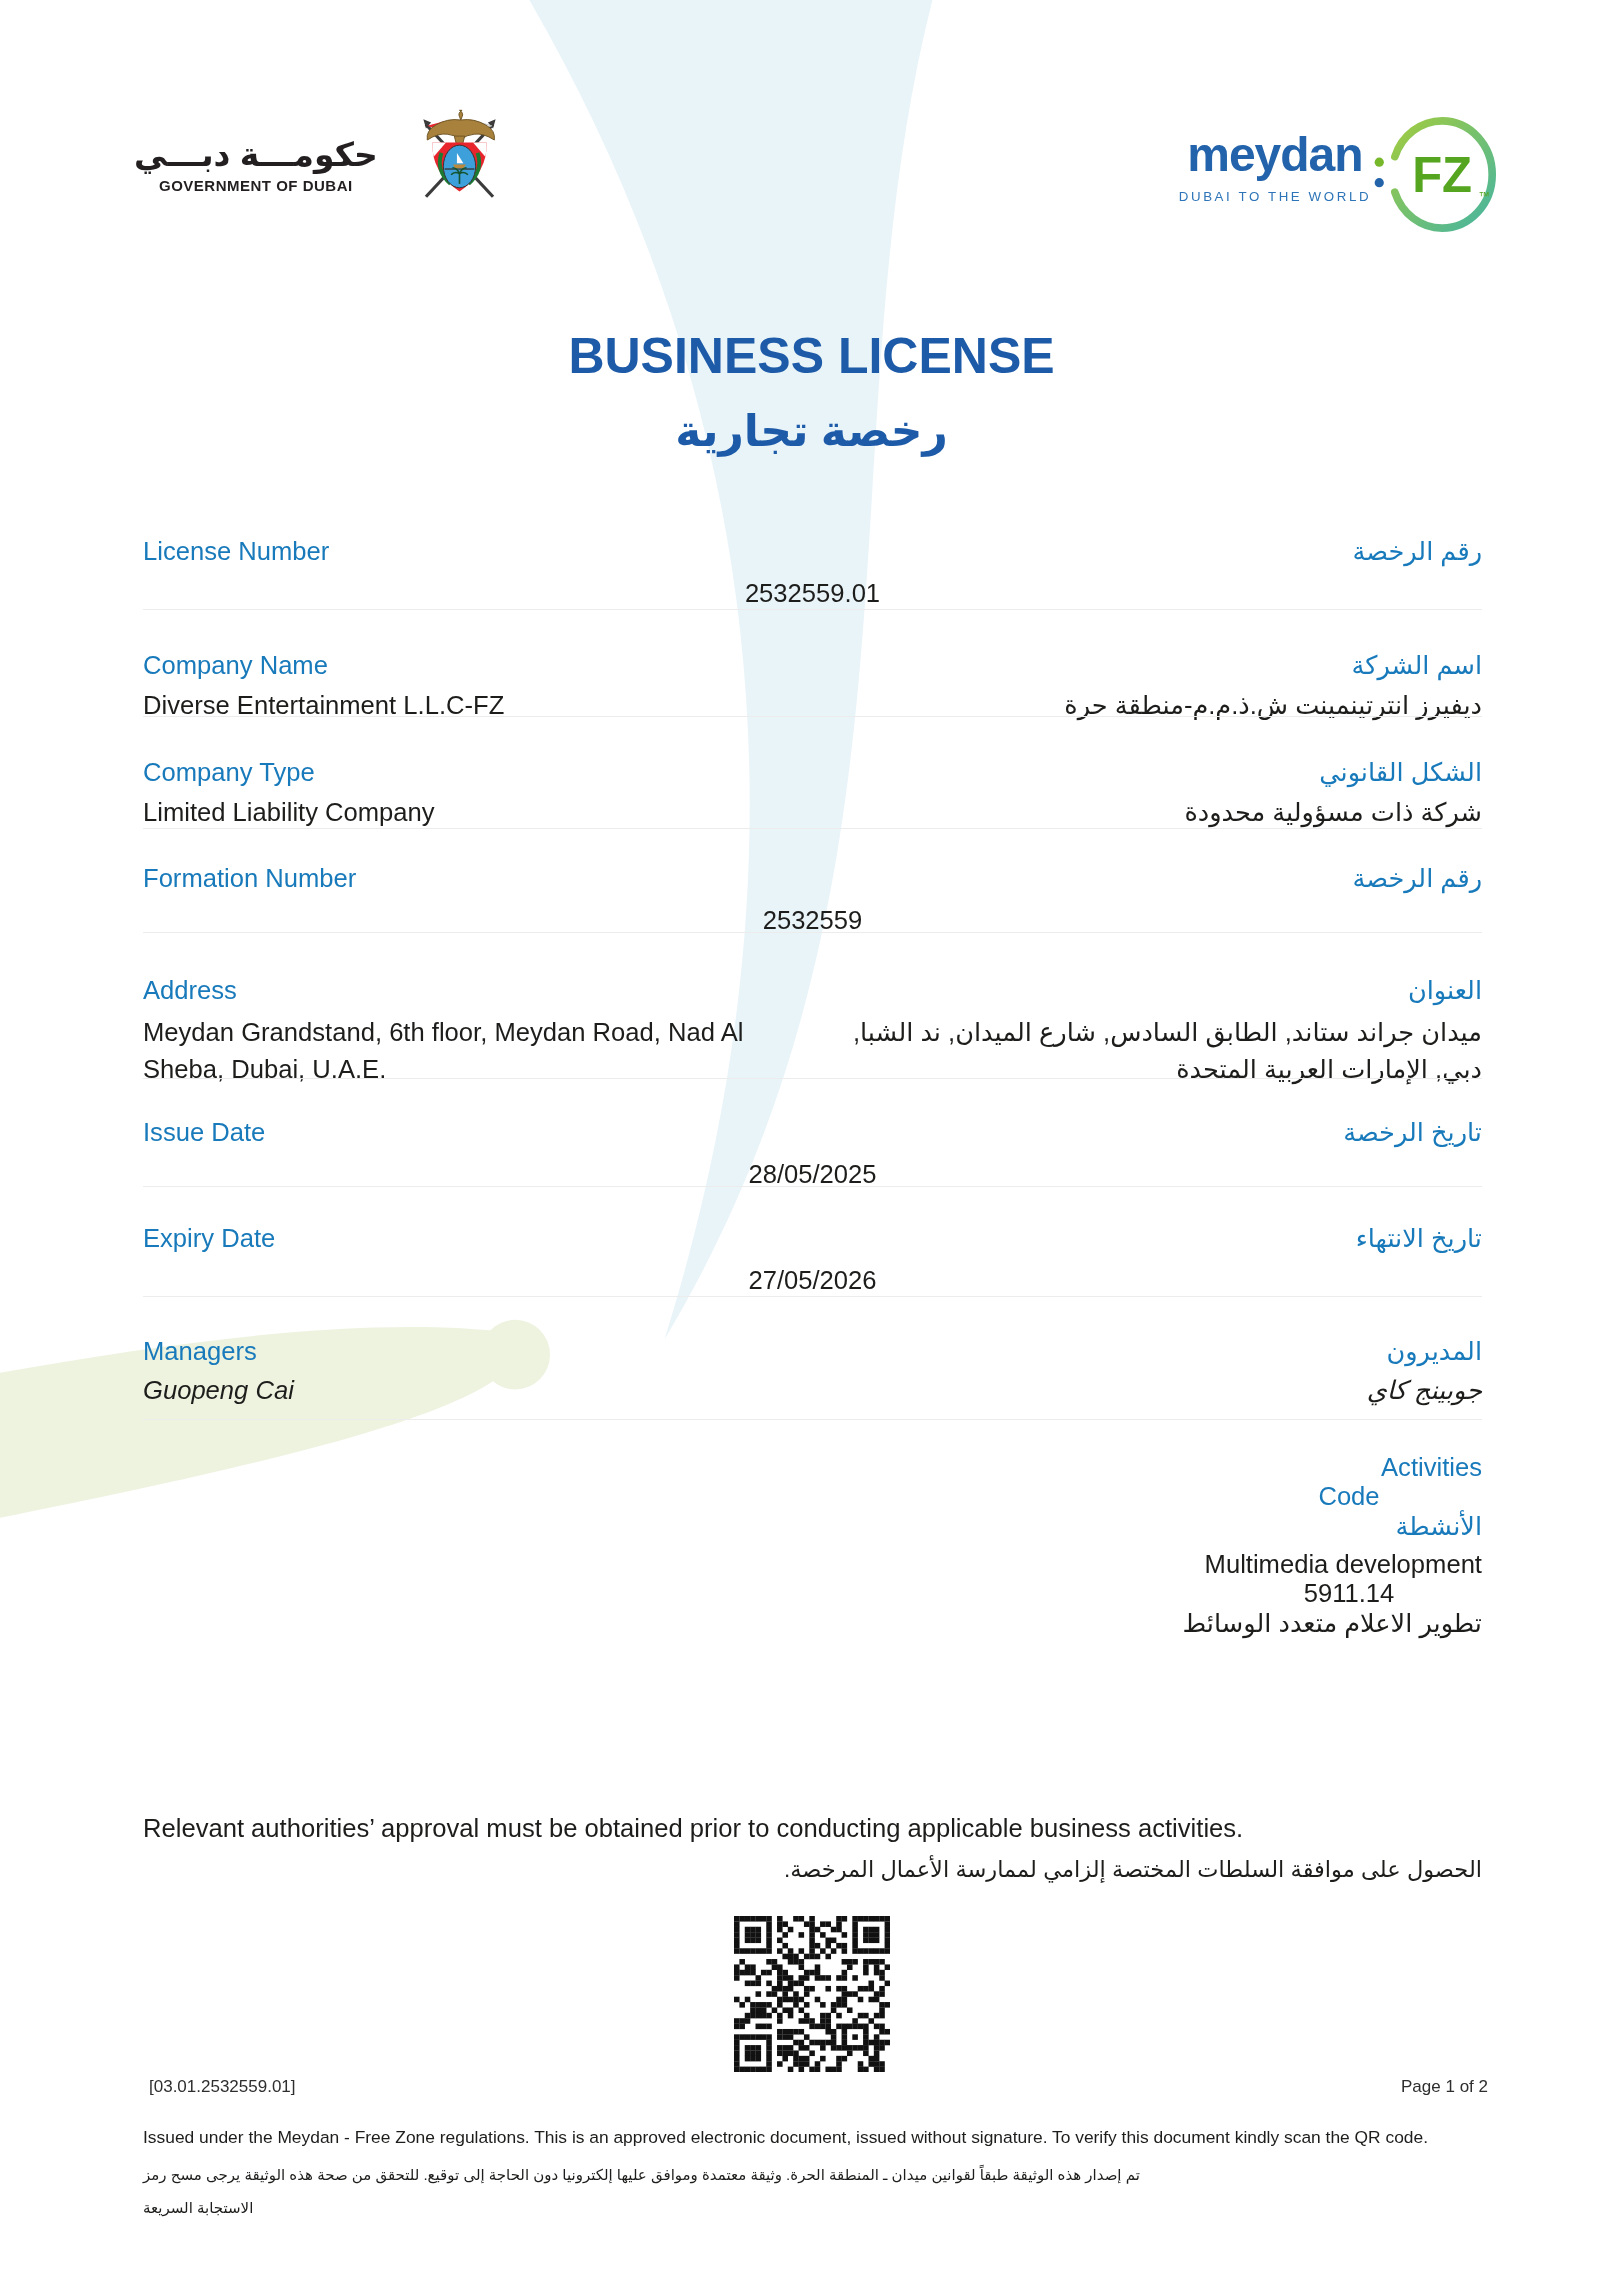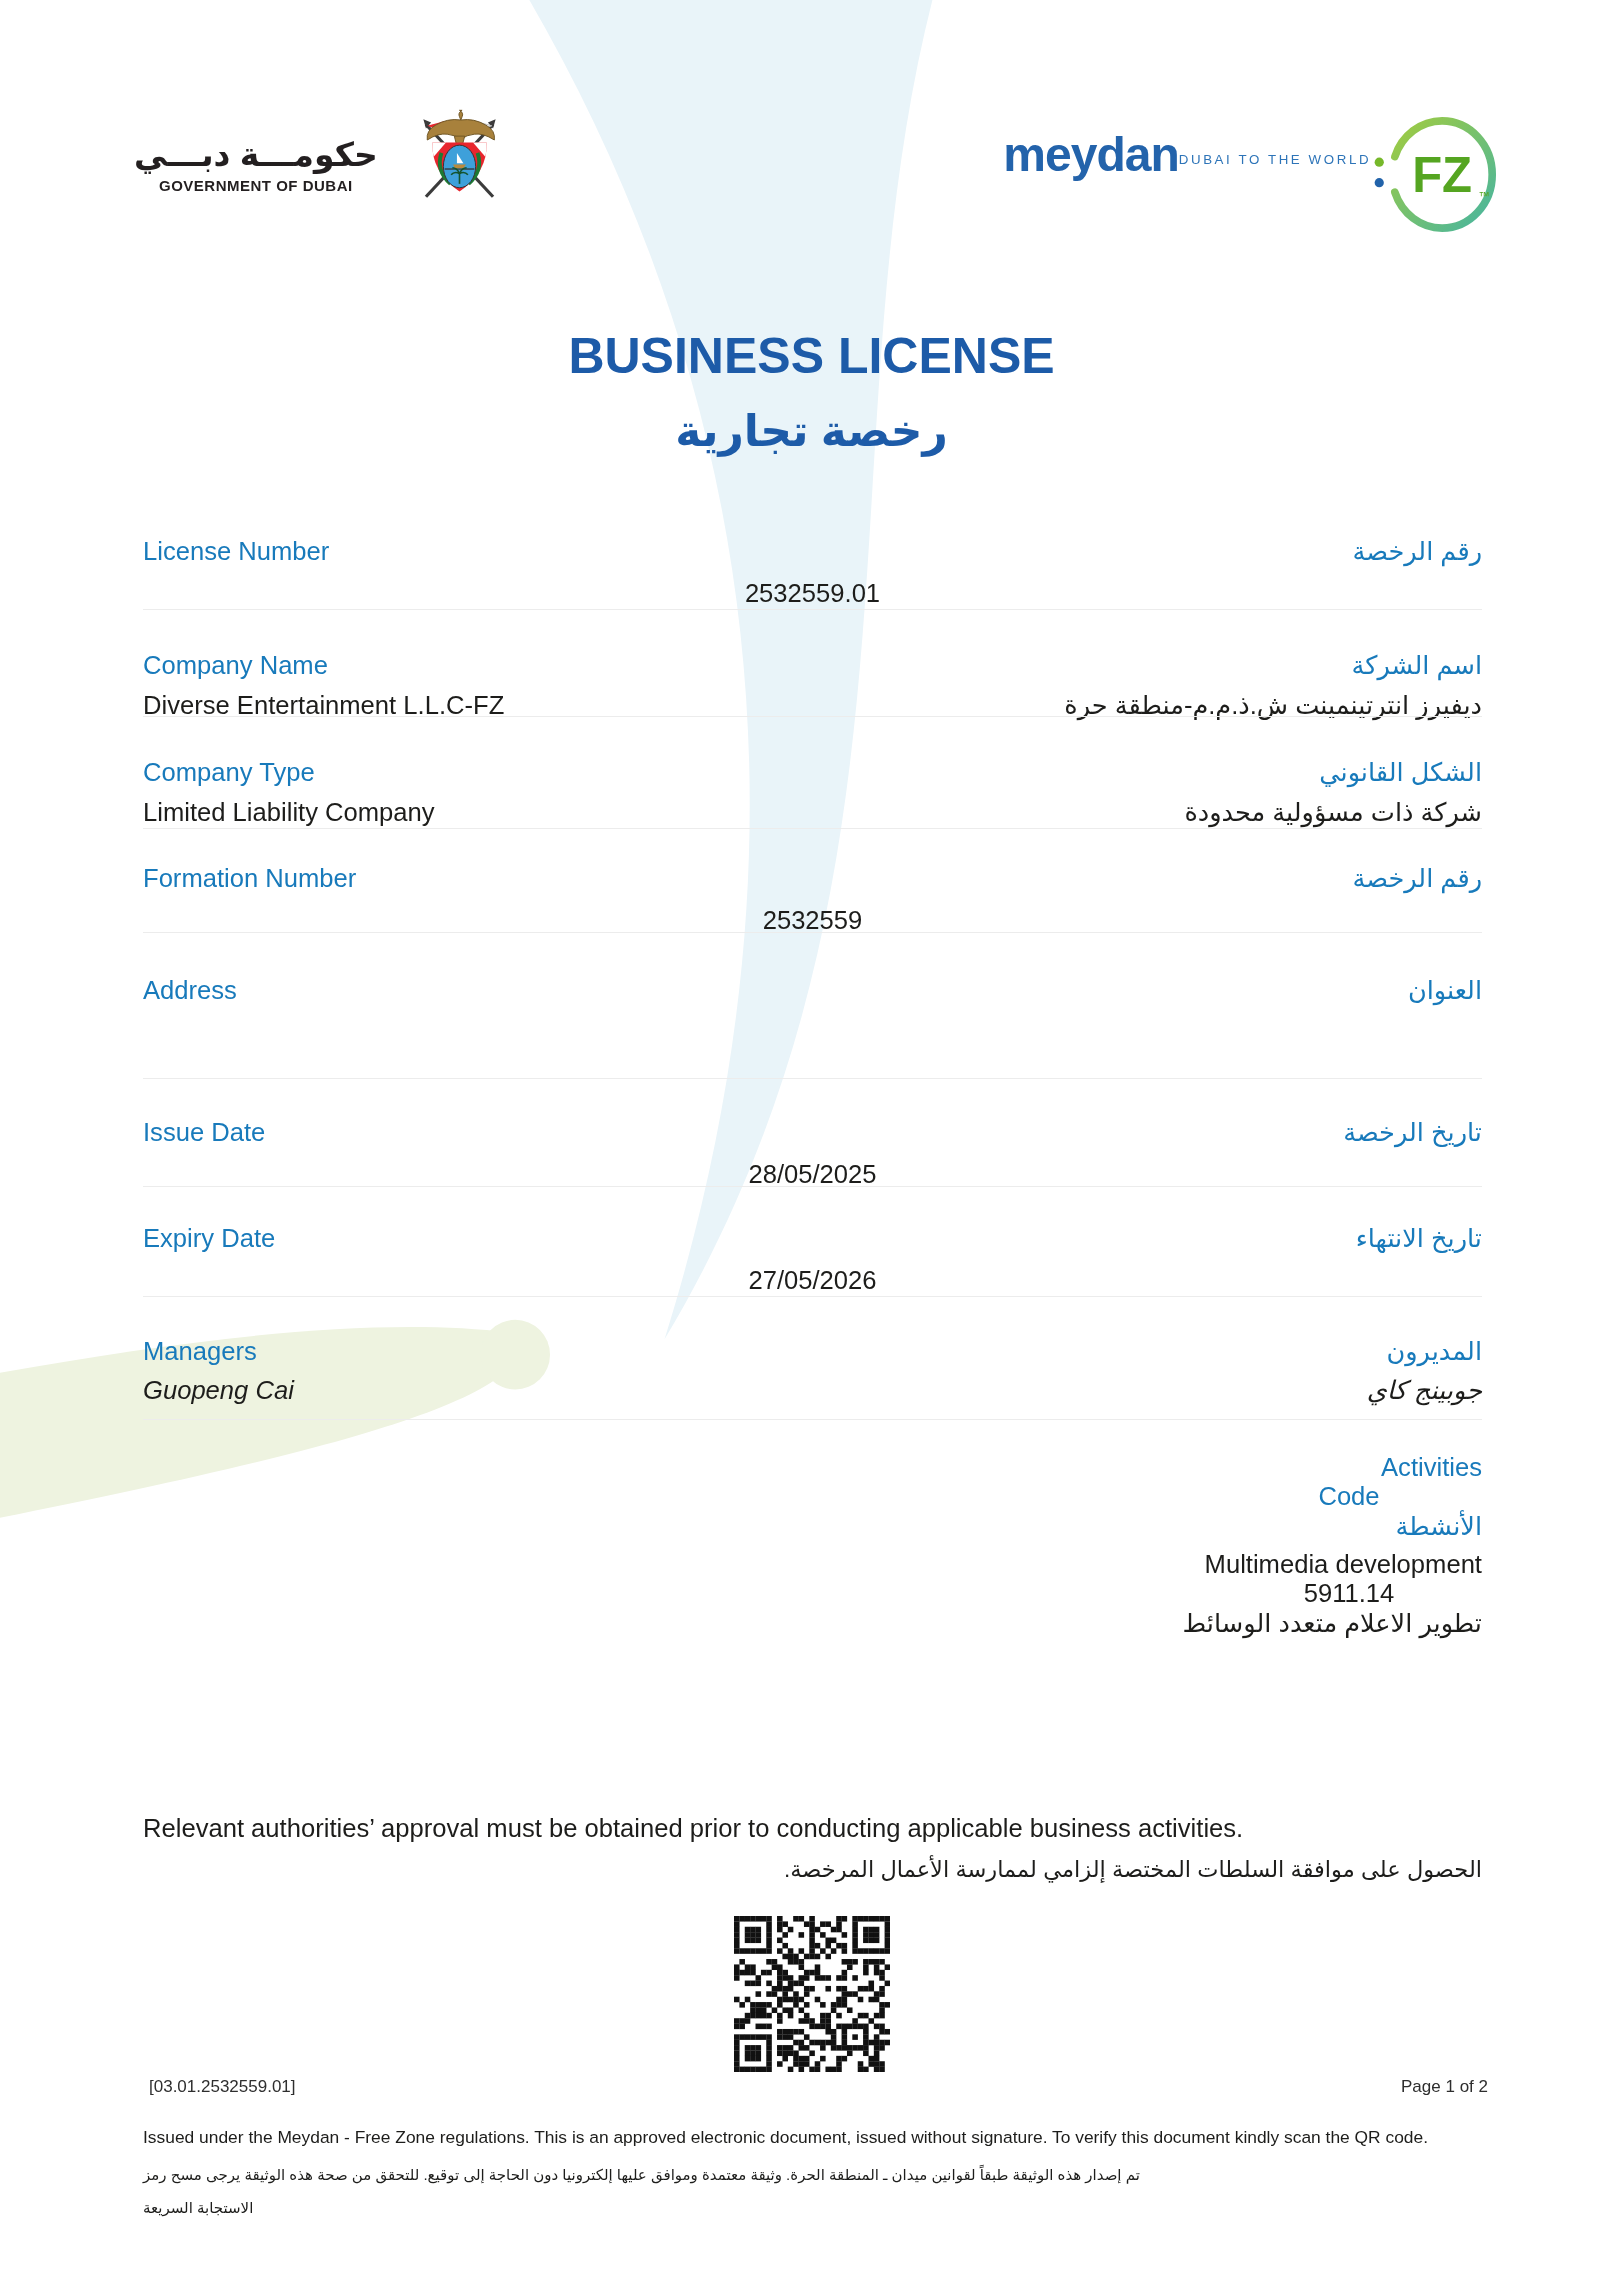--- a/index.html
+++ b/index.html
@@ -8,21 +8,21 @@
   .bg{position:absolute;inset:0;pointer-events:none;}
 
   
   .gov-logo{position:absolute;left:134px;top:100px;display:flex;align-items:center;gap:17.4px;}
   .gov-text{display:flex;flex-direction:column;align-items:center;}
   .gov-ar{font-size:33px;font-weight:bold;color:#231f20;line-height:1.2;}
   .gov-en{font-size:15px;font-weight:bold;color:#231f20;letter-spacing:0.5px;margin-top:3.1px;}
   .crest{width:129px;height:129px;}
 
   .meydan-logo{position:absolute;right:117px;top:112px;display:flex;align-items:flex-start;}
-  .meydan-txt{display:flex;flex-direction:row;align-items:center;margin-top:19.4px;}
+  .meydan-txt{display:flex;flex-direction:column;align-items:center;margin-top:19.4px;}
   .meydan-word{font-size:48px;font-weight:bold;color:#2363ab;letter-spacing:-1px;line-height:1;}
   .meydan-tag{font-size:13.3px;color:#2d74b8;letter-spacing:2.6px;margin-top:9.2px;}
   .meydan-ring{width:138px;height:128px;margin-left:-3.1px;}
 
   
   .title-en{position:absolute;left:0;width:100%;top:327px;text-align:center;font-size:50px;font-weight:bold;color:#1d5ba8;}
   .title-ar{position:absolute;left:0;width:100%;top:405px;text-align:center;font-size:44px;font-weight:bold;color:#1d5ba8;}
 
   
   .sec{position:absolute;left:143px;width:1339px;}
@@ -160,20 +160,24 @@
       <span class="lab">Formation Number</span>
       <span class="lab" dir="rtl">رقم الرخصة</span>
     </div>
     <div class="vcenter">2532559</div>
   </section>
 
   <section class="sec divided" style="top:975px;height:104px;">
     <div class="lrow">
       <span class="lab">Address</span>
       <span class="lab" dir="rtl">العنوان</span>
+    </div>
+    <div class="vrow" style="margin-top:9.2px;">
+      <span class="val addr-en">Meydan Grandstand, 6th floor, Meydan Road, Nad Al Sheba, Dubai, U.A.E.</span>
+      <span class="val ar addr-ar" dir="rtl">ميدان جراند ستاند, الطابق السادس, شارع الميدان, ند الشبا, دبي, الإمارات العربية المتحدة</span>
     </div>
   </section>
 
   <section class="sec divided" style="top:1117px;height:70px;">
     <div class="lrow">
       <span class="lab">Issue Date</span>
       <span class="lab" dir="rtl">تاريخ الرخصة</span>
     </div>
     <div class="vcenter">28/05/2025</div>
   </section>

